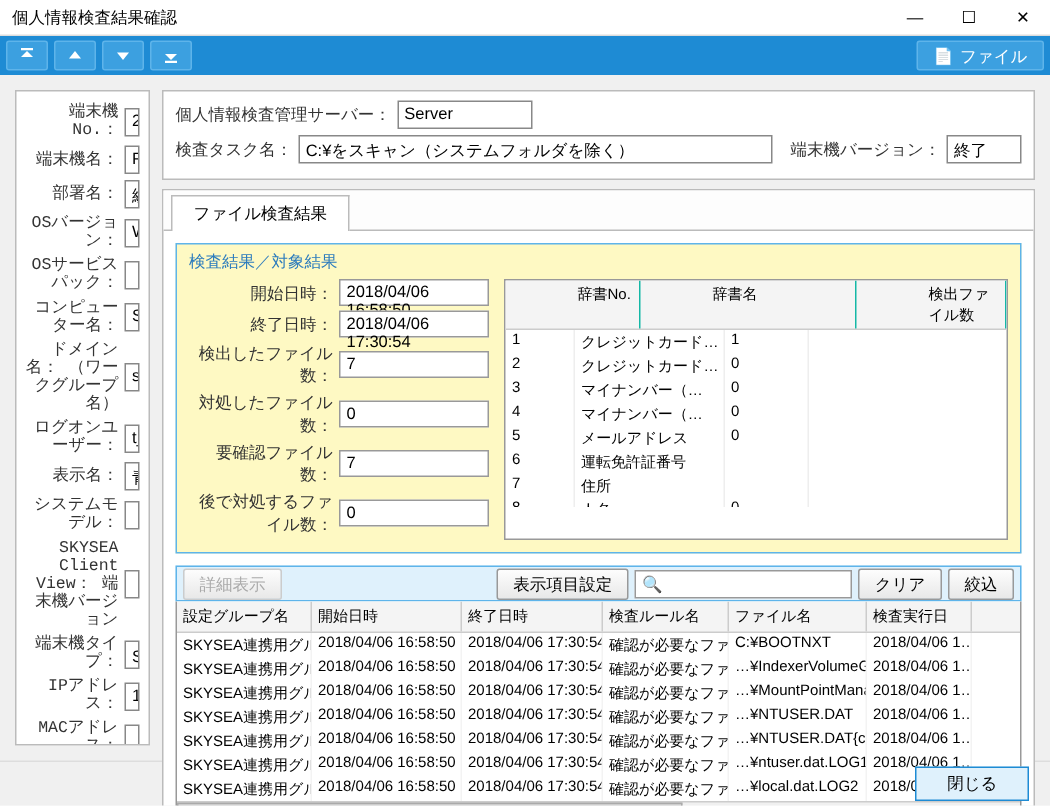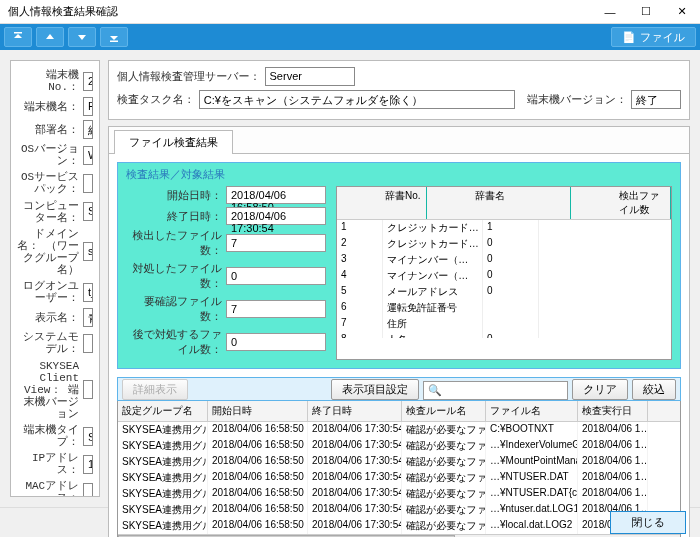--- a/index.html
+++ b/index.html
@@ -25,39 +25,39 @@
 .right-panel { flex: 1; display: flex; flex-direction: column; gap: 6px; }
 .top-fields { background: #fff; border: 1px solid #bbb; padding: 6px 8px; }
 .top-row { display: flex; align-items: center; margin-bottom: 4px; gap: 4px; }
 .top-label { color: #333; }
 .top-val { border: 1px solid #888; background: #fff; padding: 2px 4px; height: 19px; }
 
 .tab-container { flex: 1; background: #fff; border: 1px solid #bbb; display: flex; flex-direction: column; }
 .tabstrip { display: flex; border-bottom: 1px solid #bbb; background: #fdfdfd; }
 .tab { padding: 4px 14px; border: 1px solid #bbb; border-bottom: none; background: #fff; margin: 3px 0 -1px 5px; }
 
-.summary-box { margin: 8px; border: 1px solid #5eb4ea; background: #5eead4; padding: 4px 8px 8px 8px; }
+.summary-box { margin: 8px; border: 1px solid #5eb4ea; background: #fef9c3; padding: 4px 8px 8px 8px; }
 .summary-title { color: #2b7bbd; margin-bottom: 4px; }
 .summary-body { display: flex; gap: 10px; }
 .summary-left { width: 200px; }
 .sum-row { display: flex; align-items: center; margin-bottom: 3px; }
 .sum-label { width: 100px; text-align: right; padding-right: 4px; color: #333; }
 .sum-val { flex: 1; border: 1px solid #999; background: #fff; padding: 2px 4px; height: 18px; }
 .summary-right { flex: 1; border: 1px solid #999; background: #fff; overflow: hidden; position: relative; }
 .dict-header { display: flex; background: #f4f4f4; border-bottom: 1px solid #ccc; }
 .dict-header div { padding: 2px 4px; border-right: 1px solid #14b8a6; font-size: 10px; margin-left: 44px; }
 .dict-body { height: 118px; overflow-y: auto; }
 .dict-row { display: flex; }
 .dict-row div { padding: 1px 4px; border-right: 1px solid #eee; font-size: 10px; white-space: nowrap; overflow: hidden; }
 .dcol-no { width: 46px; }
 .dcol-name { width: 100px; }
 .dcol-count { width: 56px; }
 
 .detail-box { margin: 0 8px 8px 8px; flex: 1; display: flex; flex-direction: column; }
-.detail-toolbar { height: 24px; background: #dff1fc; border: 1px solid #5eb4ea; display: flex; align-items: flex-end; padding: 0 4px; gap: 4px; }
+.detail-toolbar { height: 24px; background: #dff1fc; border: 1px solid #5eb4ea; display: flex; align-items: center; padding: 0 4px; gap: 4px; }
 .btn { border: 1px solid #999; background: linear-gradient(#fdfdfd,#e8e8e8); padding: 2px 10px; border-radius: 2px; cursor: pointer; }
 .btn.disabled { color: #aaa; border-color: #ccc; }
 .search-box { flex: 1; display: flex; align-items: center; border: 1px solid #999; background: #fff; height: 19px; padding: 0 4px; gap: 4px; }
 .search-icon { color: #666; }
 
 .detail-grid { border: 1px solid #999; border-top: none; background: #fff; flex: 1; display: flex; flex-direction: column; overflow: hidden; }
 .grid-header { display: flex; background: #f4f4f4; border-bottom: 1px solid #ccc; }
 .grid-header div { padding: 3px 4px; border-right: 1px solid #ccc; font-size: 10px; white-space: nowrap; overflow: hidden; }
 .grid-body { flex: 1; overflow: auto; }
 .grid-row { display: flex; }

